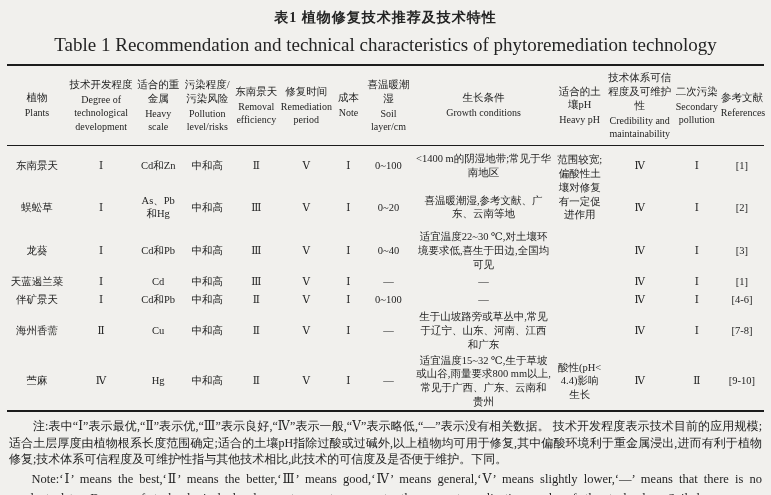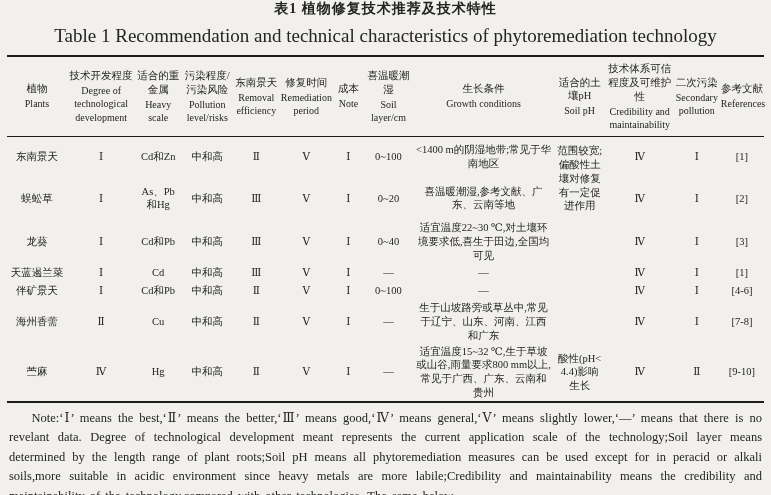--- a/index.html
+++ b/index.html
@@ -3,21 +3,21 @@
 <meta charset="utf-8">
 <style>
   html,body{margin:0;padding:0;}
   body{
     width:771px;height:495px;overflow:hidden;
     background:#f1f0ed;color:#242424;
     font-family:"Liberation Serif","DejaVu Serif","DejaVu Sans",serif;
   }
   .page{width:771px;height:495px;position:relative;}
   .title-zh{
-    text-align:center;padding-top:0;
+    text-align:center;padding-top:9px;
     font-size:14px;font-weight:bold;letter-spacing:1px;
   }
   .title-en{
     text-align:center;margin-top:7px;
     font-size:19px;
   }
   table{
     width:757px;margin:8px auto 0;
     border-collapse:collapse;table-layout:fixed;
     border-top:2.5px solid #1c1c1c;border-bottom:2.5px solid #1c1c1c;
@@ -111,21 +111,21 @@
           <th>
             <div class="hzh">喜温暖潮湿</div>
             <div class="hen">Soil layer/cm</div>
           </th>
           <th>
             <div class="hzh">生长条件</div>
             <div class="hen">Growth conditions</div>
           </th>
           <th>
             <div class="hzh">适合的土壤pH</div>
-            <div class="hen">Soil pH</div>
+            <div class="hen">Heavy pH</div>
           </th>
           <th>
             <div class="hzh">技术体系可信程度及可维护性</div>
             <div class="hen">Credibility and maintainability</div>
           </th>
           <th>
             <div class="hzh">二次污染</div>
             <div class="hen">Secondary pollution</div>
           </th>
           <th>
@@ -236,15 +236,16 @@
           <td>适宜温度15~32 ℃,生于草坡或山谷,雨量要求800 mm以上,常见于广西、广东、云南和贵州</td>
           <td>酸性(pH&lt;4.4)影响生长</td>
           <td>Ⅳ</td>
           <td>Ⅱ</td>
           <td>[9-10]</td>
         </tr>
       </tbody>
   </table>
 
   <div class="notes">
+    <p class="note-zh">注:表中“Ⅰ”表示最优,“Ⅱ”表示优,“Ⅲ”表示良好,“Ⅳ”表示一般,“Ⅴ”表示略低,“—”表示没有相关数据。 技术开发程度表示技术目前的应用规模;适合土层厚度由植物根系长度范围确定;适合的土壤pH指除过酸或过碱外,以上植物均可用于修复,其中偏酸环境利于重金属浸出,进而有利于植物修复;技术体系可信程度及可维护性指与其他技术相比,此技术的可信度及是否便于维护。下同。</p>
     <p class="note-en">Note:‘Ⅰ’ means the best,‘Ⅱ’ means the better,‘Ⅲ’ means good,‘Ⅳ’ means general,‘Ⅴ’ means slightly lower,‘—’ means that there is no revelant data. Degree of technological development meant represents the current application scale of the technology;Soil layer means determined by the length range of plant roots;Soil pH means all phytoremediation measures can be used except for in peracid or alkali soils,more suitable in acidic environment since heavy metals are more labile;Credibility and maintainability means the credibility and maintainability of the technology,compared with other technologies. The same below.</p>
   </div>
 </div>
 
 </body></html>

